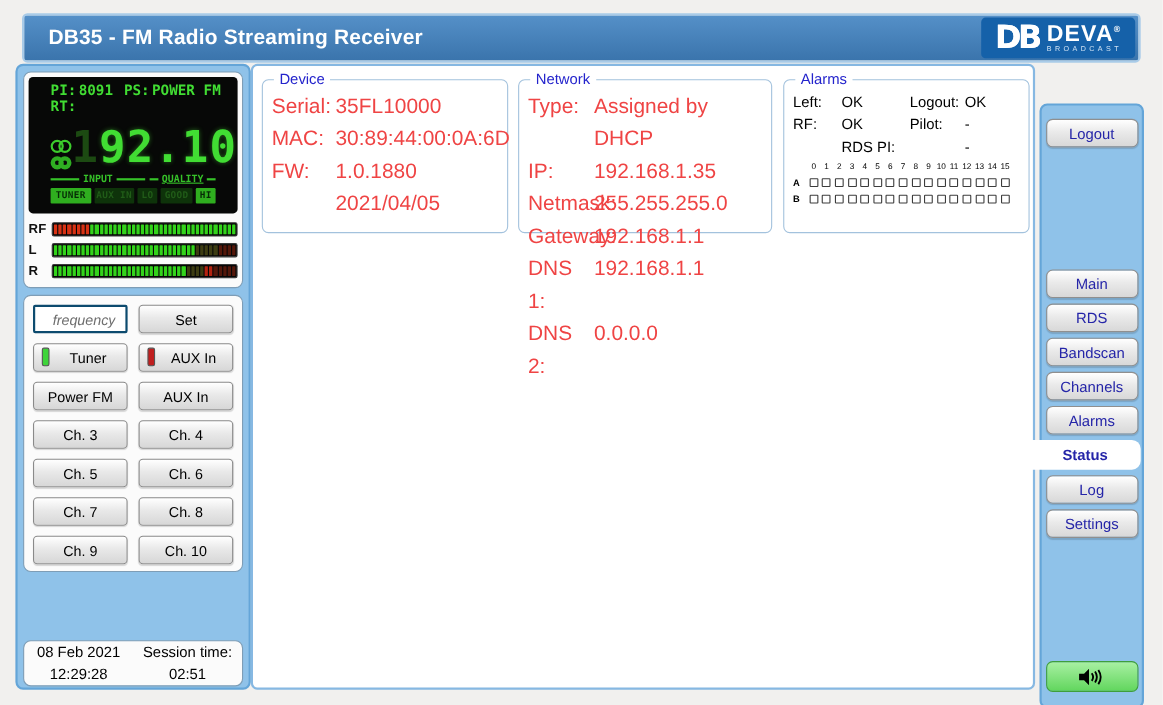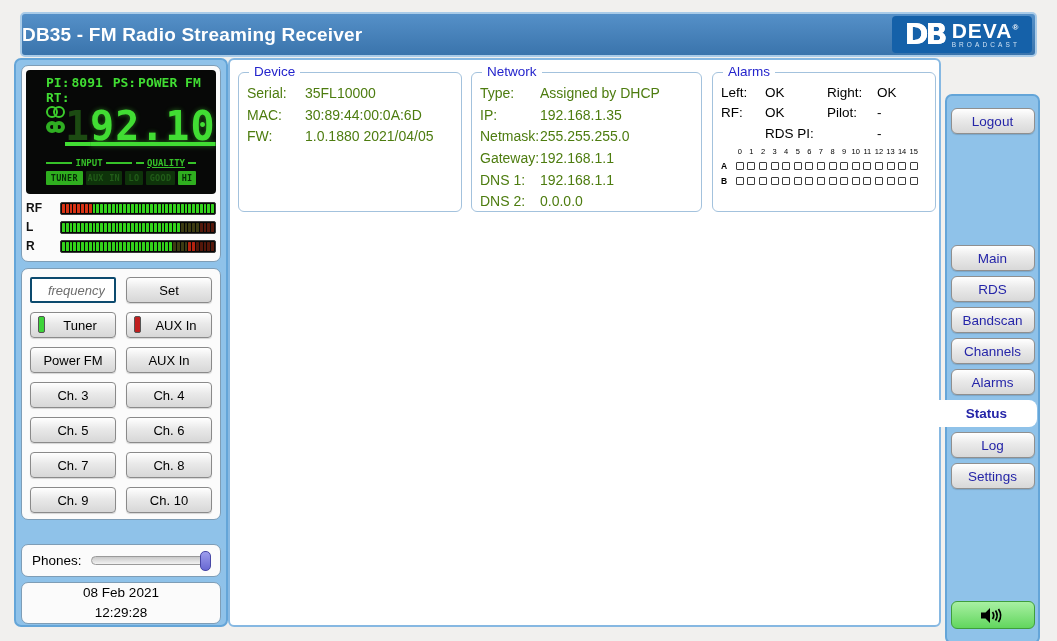--- a/index.html
+++ b/index.html
@@ -13,21 +13,21 @@
   }
   #app { position:absolute; inset:0; }
 
   
   .header {
     position:absolute; left:20px; top:12px; width:1017px; height:45px;
     background:linear-gradient(#5590c8,#3a74ac);
     border:2px solid #a9cbe8; border-radius:5px;
     display:flex; align-items:center; justify-content:space-between;
   }
-  .header-title { color:#fff; font-size:19px; font-weight:bold; letter-spacing:.2px; }
+  .header-title { color:#fff; font-size:19px; font-weight:bold; padding-left:22px; letter-spacing:.2px; }
   .logo-box {
     height:37px; margin-right:3px; background:#1561a9; border-radius:4px;
     display:flex; align-items:center; padding:0 12px; gap:7px;
   }
   .logo-mark { color:#fff; font-weight:bold; font-size:29px; letter-spacing:-3px; line-height:1;
                text-shadow:0 0 0 #fff; font-family:"DejaVu Sans", sans-serif; }
   .logo-text { display:flex; flex-direction:column; align-items:flex-start; line-height:1; }
   .logo-brand { color:#fff; font-weight:bold; font-size:21px; letter-spacing:1px; }
   .logo-reg { font-size:8px; vertical-align:super; }
   .logo-sub { color:#cfe2f4; font-size:6.5px; letter-spacing:3.1px; margin-top:1px; }
@@ -45,21 +45,21 @@
 
   
   #display-box { left:5px; top:5px; width:200px; height:197px; padding:4px; }
   .lcd {
     width:190px; height:124px; background:#070807; border-radius:4px;
     padding:5px 20px; color:#41dd33; font-family:"DejaVu Sans Mono", monospace;
     overflow:hidden;
   }
   .lcd-row1, .lcd-row2 { font-size:13px; font-weight:bold; letter-spacing:0; white-space:nowrap; }
   .lcd-row1 span, .lcd-row2 span { margin-right:2px; }
-  .lcd-freq-row { display:flex; align-items:flex-start; height:48px; margin-top:1px;text-decoration:underline; }
+  .lcd-freq-row { display:flex; align-items:flex-end; height:48px; margin-top:1px; }
   .stereo-icons { width:26px; display:flex; flex-direction:column; gap:3px; }
   .circle-pair { display:flex; }
   .circle-pair i { display:block; width:12px; height:12px; border-radius:50%; }
   .pair-thin i  { border:2.5px solid #3ccc2c; }
   .pair-bold i  { border:4px solid #2fae22; }
   .circle-pair i + i { margin-left:-5px; }
   .freq-digits { font-size:40px; font-weight:bold; letter-spacing:1px; line-height:1;
                  text-shadow:0 0 5px rgba(70,220,50,.45); white-space:nowrap; }
   .freq-dim { color:#1c4a12; text-shadow:none; }
   .lcd-sections { display:flex; margin-top:3px; height:11px; }
@@ -72,21 +72,21 @@
     height:14px; display:flex; align-items:center; justify-content:center;
     font-size:8.5px; font-weight:bold; border-radius:1px; letter-spacing:.3px;
   }
   .lcd-ind.on  { background:#2fae1f; color:#062c06; }
   .lcd-ind.off { background:#0e330a; color:#215c18; }
   .ind-w46 { width:45px; } .ind-w22 { width:22px; } .ind-w36 { width:36px; }
 
   
   #level-meters { margin-top:7px; }
   .meter-row { display:flex; align-items:center; margin-bottom:5px; }
-  .meter-label { width:34px; font-size:12px; font-weight:bold; color:#111; }
+  .meter-label { width:21px; font-size:12px; font-weight:bold; color:#111; }
   .meter-bar {
     flex:1; height:13px; background:#060606; border:1px solid #3a3a3a; border-radius:2px;
     display:flex; gap:1px; padding:1px;
   }
   .meter-bar .seg { flex:1; border-radius:.5px; }
 
   
   #controls-box { left:5px; top:208px; width:200px; height:252px; padding:8px; }
   #controls-grid { display:grid; grid-template-columns:1fr 1fr; gap:9px 10px; }
   .btn {
@@ -130,21 +130,21 @@
     background:#fff; border:2px solid #86b8e2; border-radius:6px;
   }
   .fs { position:absolute; top:12px; border:1px solid #a3c2dd; border-radius:6px; padding:10px 8px 6px 8px; }
   .fs-legend {
     position:absolute; top:-9px; left:10px; background:#fff; padding:0 5px;
     color:#2424cc; font-size:13.5px;
   }
   #fs-device  { left:8px;   width:224px; height:140px; }
   #fs-network { left:241px; width:231px; height:140px; }
   #fs-alarms  { left:482px; width:224px; height:140px; }
-  .info-row { display:grid; grid-template-columns:58px auto; font-size:14px; color:#4d7c0f; line-height:1.55; }
+  .info-row { display:grid; grid-template-columns:58px auto; font-size:19px; color:#ef4444; line-height:1.55; }
   #fs-network .info-row { grid-template-columns:60px auto; }
 
   .al-row { display:grid; grid-template-columns:44px 62px 50px auto; font-size:13.5px; color:#000; line-height:1.5; }
   .al-nums { margin:3px 0 0 13px; display:grid; grid-template-columns:repeat(16,11.6px); }
   .al-nums span { font-size:7.5px; text-align:center; color:#000; }
   .al-cbrow { display:flex; align-items:center; margin-top:5px; }
   .al-cbrow .rl { width:13px; font-size:8.5px; font-weight:bold; color:#000; }
   .al-cbgrid { display:grid; grid-template-columns:repeat(16,11.6px); }
   .cb { width:8px; height:8px; border:1px solid #3c3c3c; background:#fff; border-radius:1px; justify-self:center; }
 
@@ -382,31 +382,29 @@
           <button class="btn">Ch. 4</button>
           <button class="btn">Ch. 5</button>
           <button class="btn">Ch. 6</button>
           <button class="btn">Ch. 7</button>
           <button class="btn">Ch. 8</button>
           <button class="btn">Ch. 9</button>
           <button class="btn">Ch. 10</button>
         </div>
     </div>
 
-    <div id="phones-box" class="white-box">
-      <span class="phones-label">Phones:</span>
-      <span class="slider-track">
-        <span class="slider-thumb"></span>
-      </span>
-    </div>
 
     <div id="datetime-box" class="white-box">
       <div class="dt-col">
         <div>08 Feb 2021</div>
         <div>12:29:28</div>
+      </div>
+      <div class="dt-col">
+        <div>Session time:</div>
+        <div>02:51</div>
       </div>
     </div>
   </div>
 
   <div id="main-content">
 
     <div id="fs-device" class="fs">
       <span class="fs-legend">Device</span>
       <div>
           <div class="info-row">
@@ -453,21 +451,21 @@
           </div>
         </div>
     </div>
 
     <div id="fs-alarms" class="fs">
       <span class="fs-legend">Alarms</span>
       <div>
           <div class="al-row">
             <span>Left:</span>
             <span>OK</span>
-            <span>Right:</span>
+            <span>Logout:</span>
             <span>OK</span>
           </div>
           <div class="al-row">
             <span>RF:</span>
             <span>OK</span>
             <span>Pilot:</span>
             <span>-</span>
           </div>
           <div class="al-row">
             <span></span>

